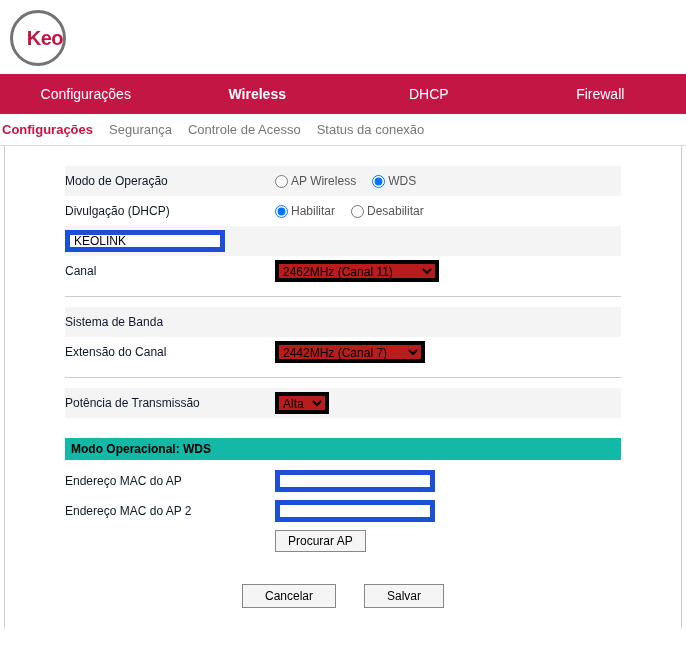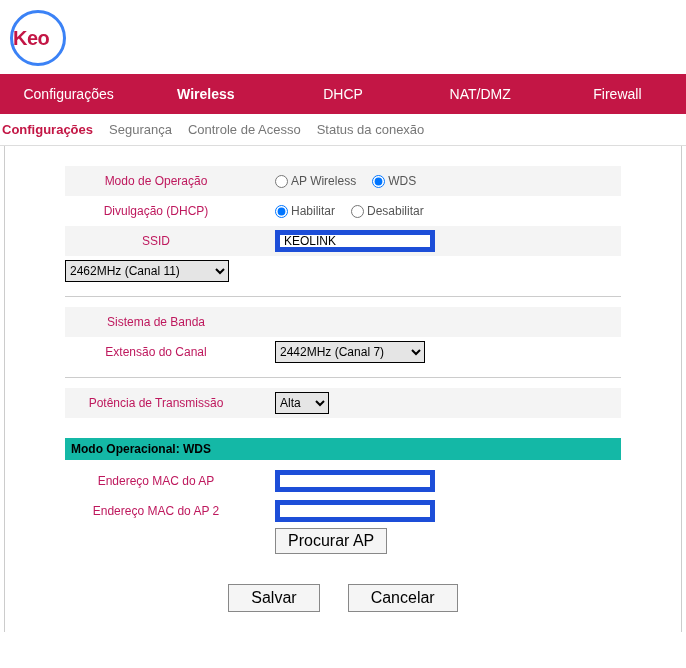--- a/index.html
+++ b/index.html
@@ -9,25 +9,25 @@
     font-size: 12px;
     background: #fff;
     color: #333;
     width: 686px;
   }
   .header {
     padding: 10px 10px 8px 10px;
   }
   .logo {
     width: 56px; height: 56px;
-    border: 3px solid #3b82f6;
+    border: 3px solid #737373;
     border-radius: 50%;
     display: flex;
     align-items: center;
-    justify-content: flex-start;
+    justify-content: flex-end;
   }
   .logo-text {
     font-weight: bold;
     font-size: 20px;
     color: #c31645;
     letter-spacing: -0.5px;
   }
   .nav {
     display: flex;
     background: #c31645;
@@ -64,62 +64,62 @@
     padding: 0 60px;
   }
   .row {
     display: flex;
     align-items: center;
     height: 30px;
   }
   .row.light { background: #f4f4f4; }
   .label {
     width: 210px;
-    text-align: center;
+    text-align: left;
     padding-right: 28px;
-    color: #be185d;
+    color: #0f172a;
   }
   .field {
     flex: 1;
     display: flex;
     align-items: center;
     gap: 6px;
   }
   .field input[type="text"]{
     height: 22px;
     border: 5px solid #1d4ed8;
     padding: 0 4px;
     font-size: 12px;
   }
   .ssid-input { width: 160px; }
   .mac-input { width: 160px; }
   select {
     height: 22px;
     font-size: 12px;
-    border:1px solid #000000;
-    background:#e5e5e5;
+    border:4px solid #000000;
+    background:#b91c1c;
   }
   .sel-canal { width: 164px; }
   .sel-ext { width: 150px; }
   .sel-pot { width: 54px; }
   .hr { border:none; border-top:1px solid #ccc; margin:10px 0; }
   .radio-opt { display:inline-flex; align-items:center; gap:3px; margin-right:10px; color:#555;justify-content:center;}
   .radio-opt input { margin:0; }
   .section-title {
     background:#14b8a6;
     color:#000;
     font-weight:bold;
     padding:4px 6px;
     margin-top:20px;
   }
   .btn {
     border:1px solid #888;
     background:#f5f5f5;
     padding:3px 12px;
-    font-size:16px;
+    font-size:12px;
     cursor:pointer;
   }
   .buttons {
     display:flex;
     justify-content:center;
     gap:28px;
     margin-top:28px;
   }
   .buttons .btn { padding:4px 22px; }
 </style>
@@ -129,21 +129,20 @@
 <div class="header">
   <div class="logo">
     <span class="logo-text">Keo</span>
   </div>
 </div>
 
 <div class="nav">
   <div class="nav-item">Configurações</div>
   <div class="nav-item active">Wireless</div>
   <div class="nav-item">DHCP</div>
-  <div class="nav-item">NAT/DMZ</div>
   <div class="nav-item">Firewall</div>
 </div>
 
 <div class="subnav">
   <span class="sub-active">Configurações</span>
   <span>Segurança</span>
   <span>Controle de Acesso</span>
   <span>Status da conexão</span>
 </div>
 
@@ -172,27 +171,27 @@
           <span>Habilitar</span>
         </label>
         <label class="radio-opt">
           <input type="radio" name="div" style="">
           <span>Desabilitar</span>
         </label>
       </div>
     </div>
 
     <div class="row light">
-      <div class="label">SSID</div>
       <div class="field">
         <input type="text" class="ssid-input" value="KEOLINK" style="">
       </div>
     </div>
 
     <div class="row">
+      <div class="label">Canal</div>
       <div class="field">
         <select class="sel-canal">
           <option>2462MHz (Canal 11)</option>
         </select>
       </div>
     </div>
 
     <hr class="hr">
 
     <div class="row light">
@@ -236,18 +235,18 @@
     </div>
 
     <div class="row">
       <div class="label"></div>
       <div class="field">
         <button class="btn">Procurar AP</button>
       </div>
     </div>
 
     <div class="buttons">
+      <button class="btn">Cancelar</button>
       <button class="btn">Salvar</button>
-      <button class="btn">Cancelar</button>
     </div>
 
   </div>
 </div>
 
 </body></html>

